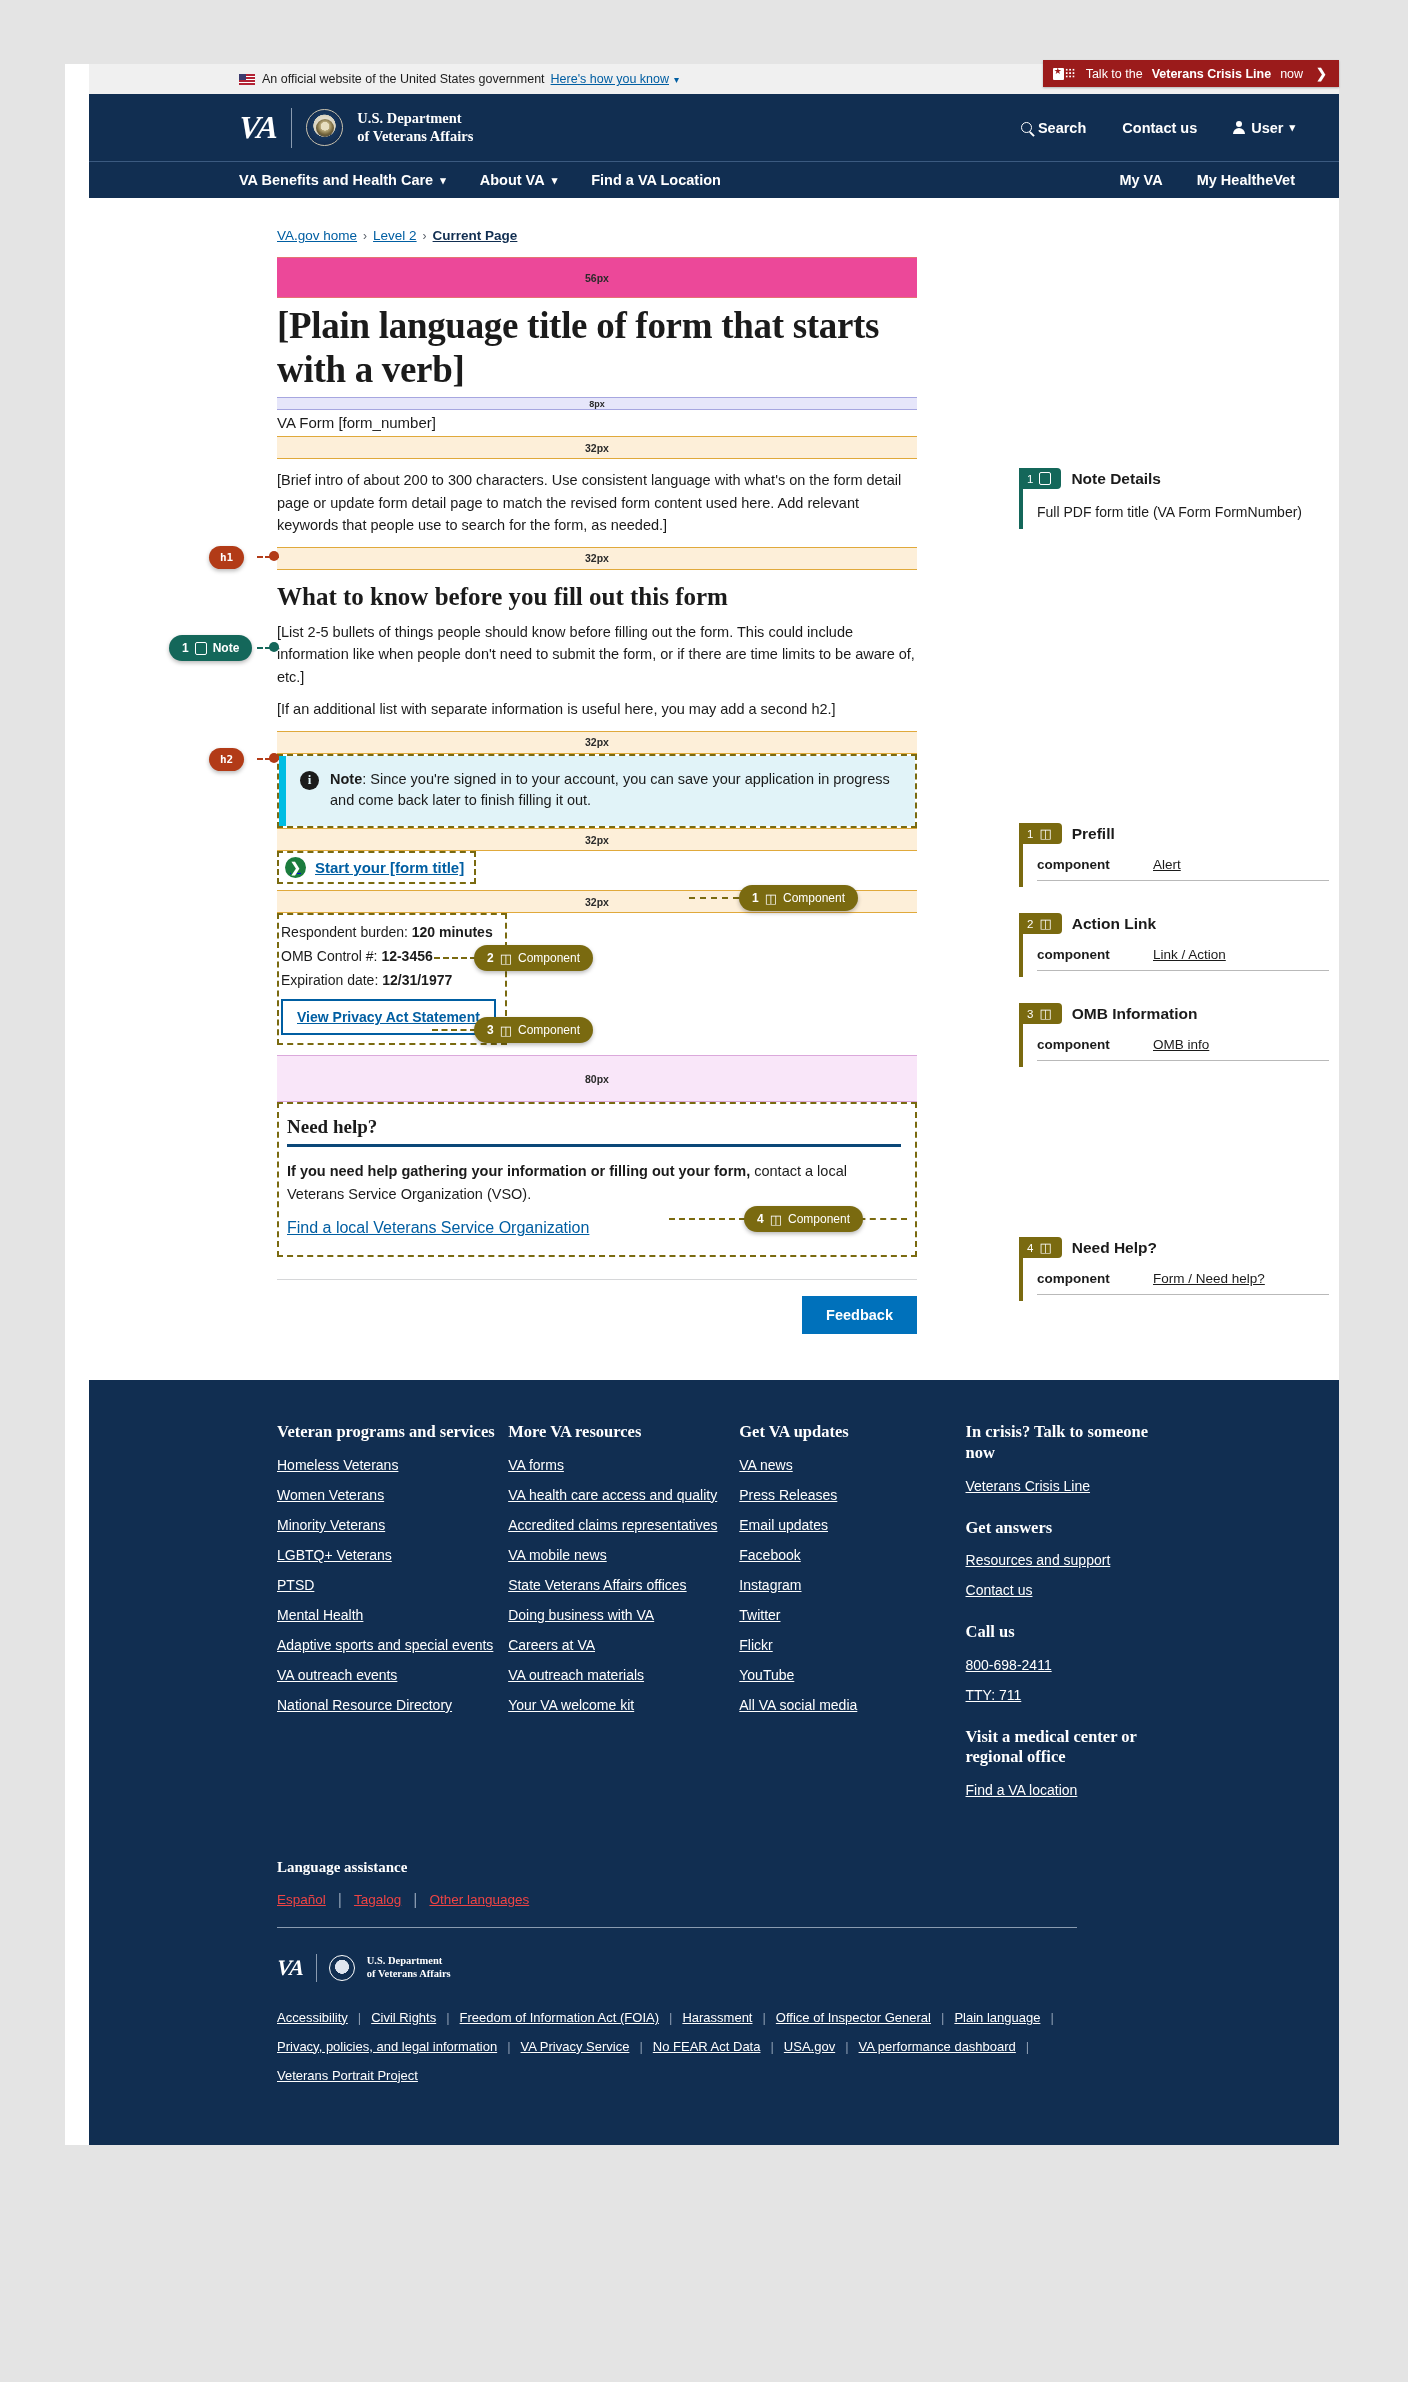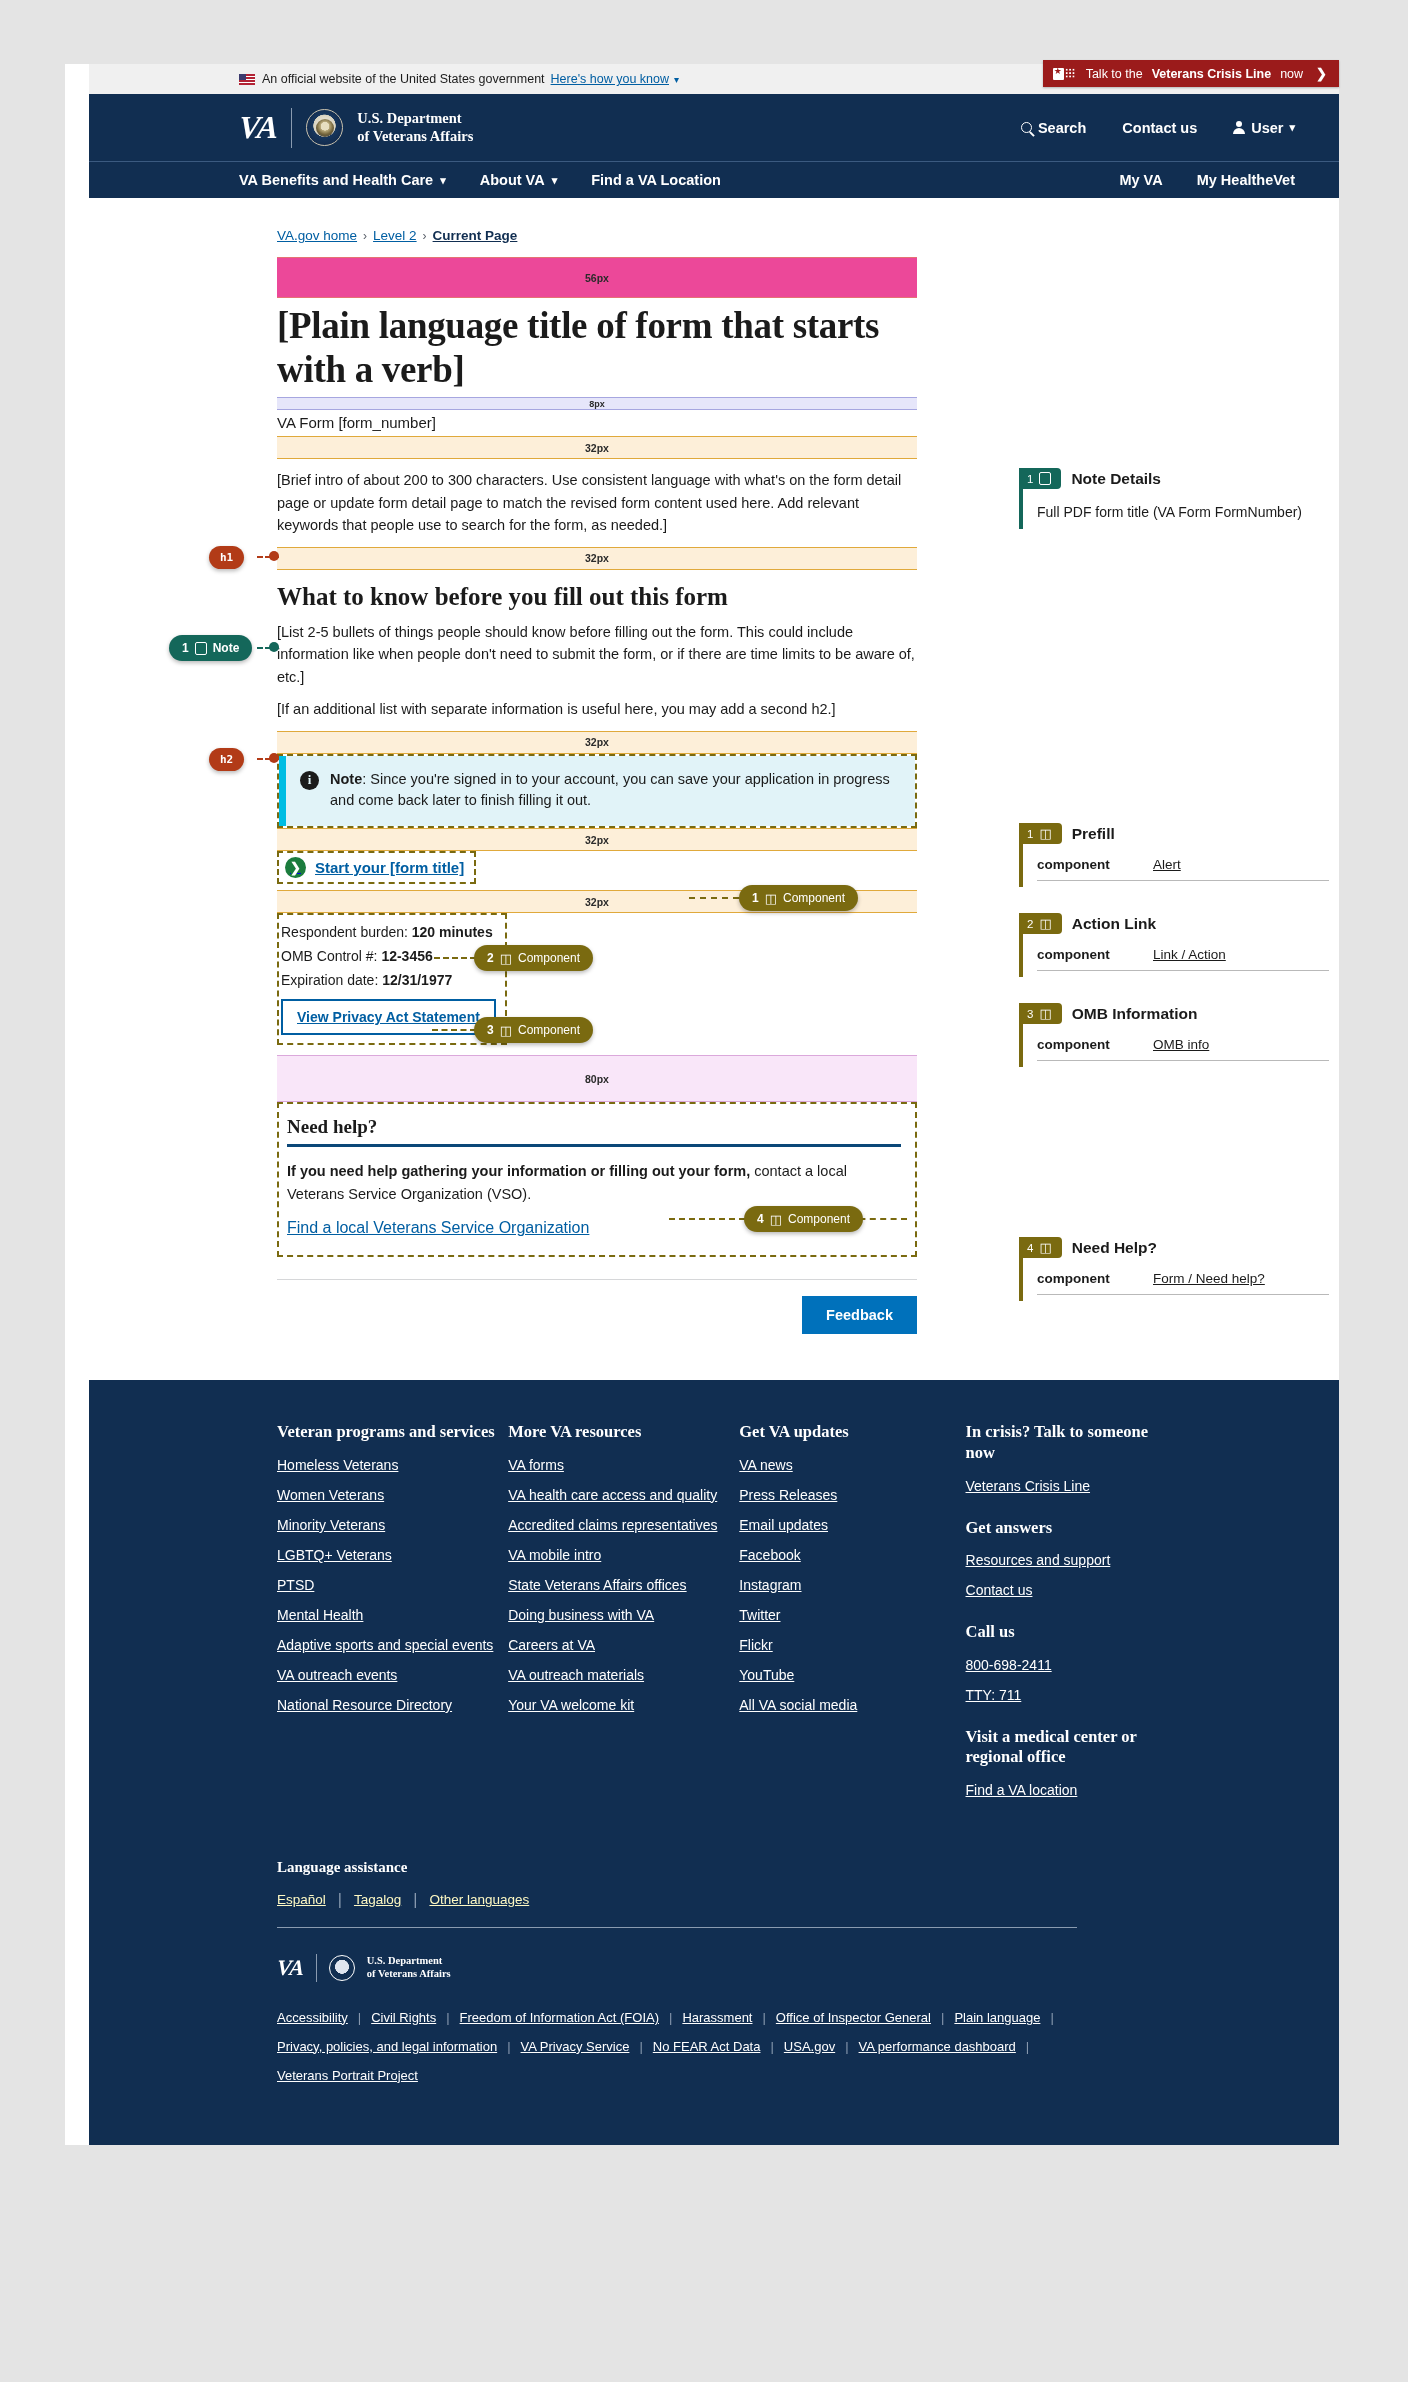--- a/index.html
+++ b/index.html
@@ -353,21 +353,21 @@
   .f-h.sub { margin-top: 24px; }
   .f-link {
     display: block; color: #fff; font-size: 14px;
     text-decoration: underline; margin-bottom: 14px;
   }
   .f-lang {
     margin-top: 42px; padding-top: 4px;
   }
   .f-lang .f-h { font-size: 15px; }
   .f-lang-links { display: flex; align-items: center; gap: 12px; }
-  .f-lang-links a { color: #fef9c3; font-size: 13.5px; text-decoration: underline; }
+  .f-lang-links a { color: #ef4444; font-size: 13.5px; text-decoration: underline; }
   .f-lang-links .bar { color: #8a9bb0; }
   .f-rule { border-top: 1px solid #8a9bb0; margin: 18px 0 26px 0; width: 800px; }
   .f-brand { display: flex; align-items: center; gap: 12px; margin-bottom: 28px; }
   .f-brand .va {
     font-family: "Liberation Serif", serif; font-weight: 700; font-style: italic;
     color: #fff; font-size: 22px; letter-spacing: -0.5px; transform: skewX(-4deg);
   }
   .f-brand .divider { width: 1px; height: 28px; background: #8a9bb0; }
   .f-brand .dept {
     font-family: "Liberation Serif", serif; color: #fff; font-size: 10.5px;
@@ -688,21 +688,21 @@
             <a class="f-link" href="#">Adaptive sports and special events</a>
             <a class="f-link" href="#">VA outreach events</a>
             <a class="f-link" href="#">National Resource Directory</a>
           </div>
 
           <div class="f-col">
             <div class="f-h">More VA resources</div>
             <a class="f-link" href="#">VA forms</a>
             <a class="f-link" href="#">VA health care access and quality</a>
             <a class="f-link" href="#">Accredited claims representatives</a>
-            <a class="f-link" href="#">VA mobile intro</a>
+            <a class="f-link" href="#">VA mobile news</a>
             <a class="f-link" href="#">State Veterans Affairs offices</a>
             <a class="f-link" href="#">Doing business with VA</a>
             <a class="f-link" href="#">Careers at VA</a>
             <a class="f-link" href="#">VA outreach materials</a>
             <a class="f-link" href="#">Your VA welcome kit</a>
           </div>
 
           <div class="f-col">
             <div class="f-h">Get VA updates</div>
             <a class="f-link" href="#">VA news</a>

